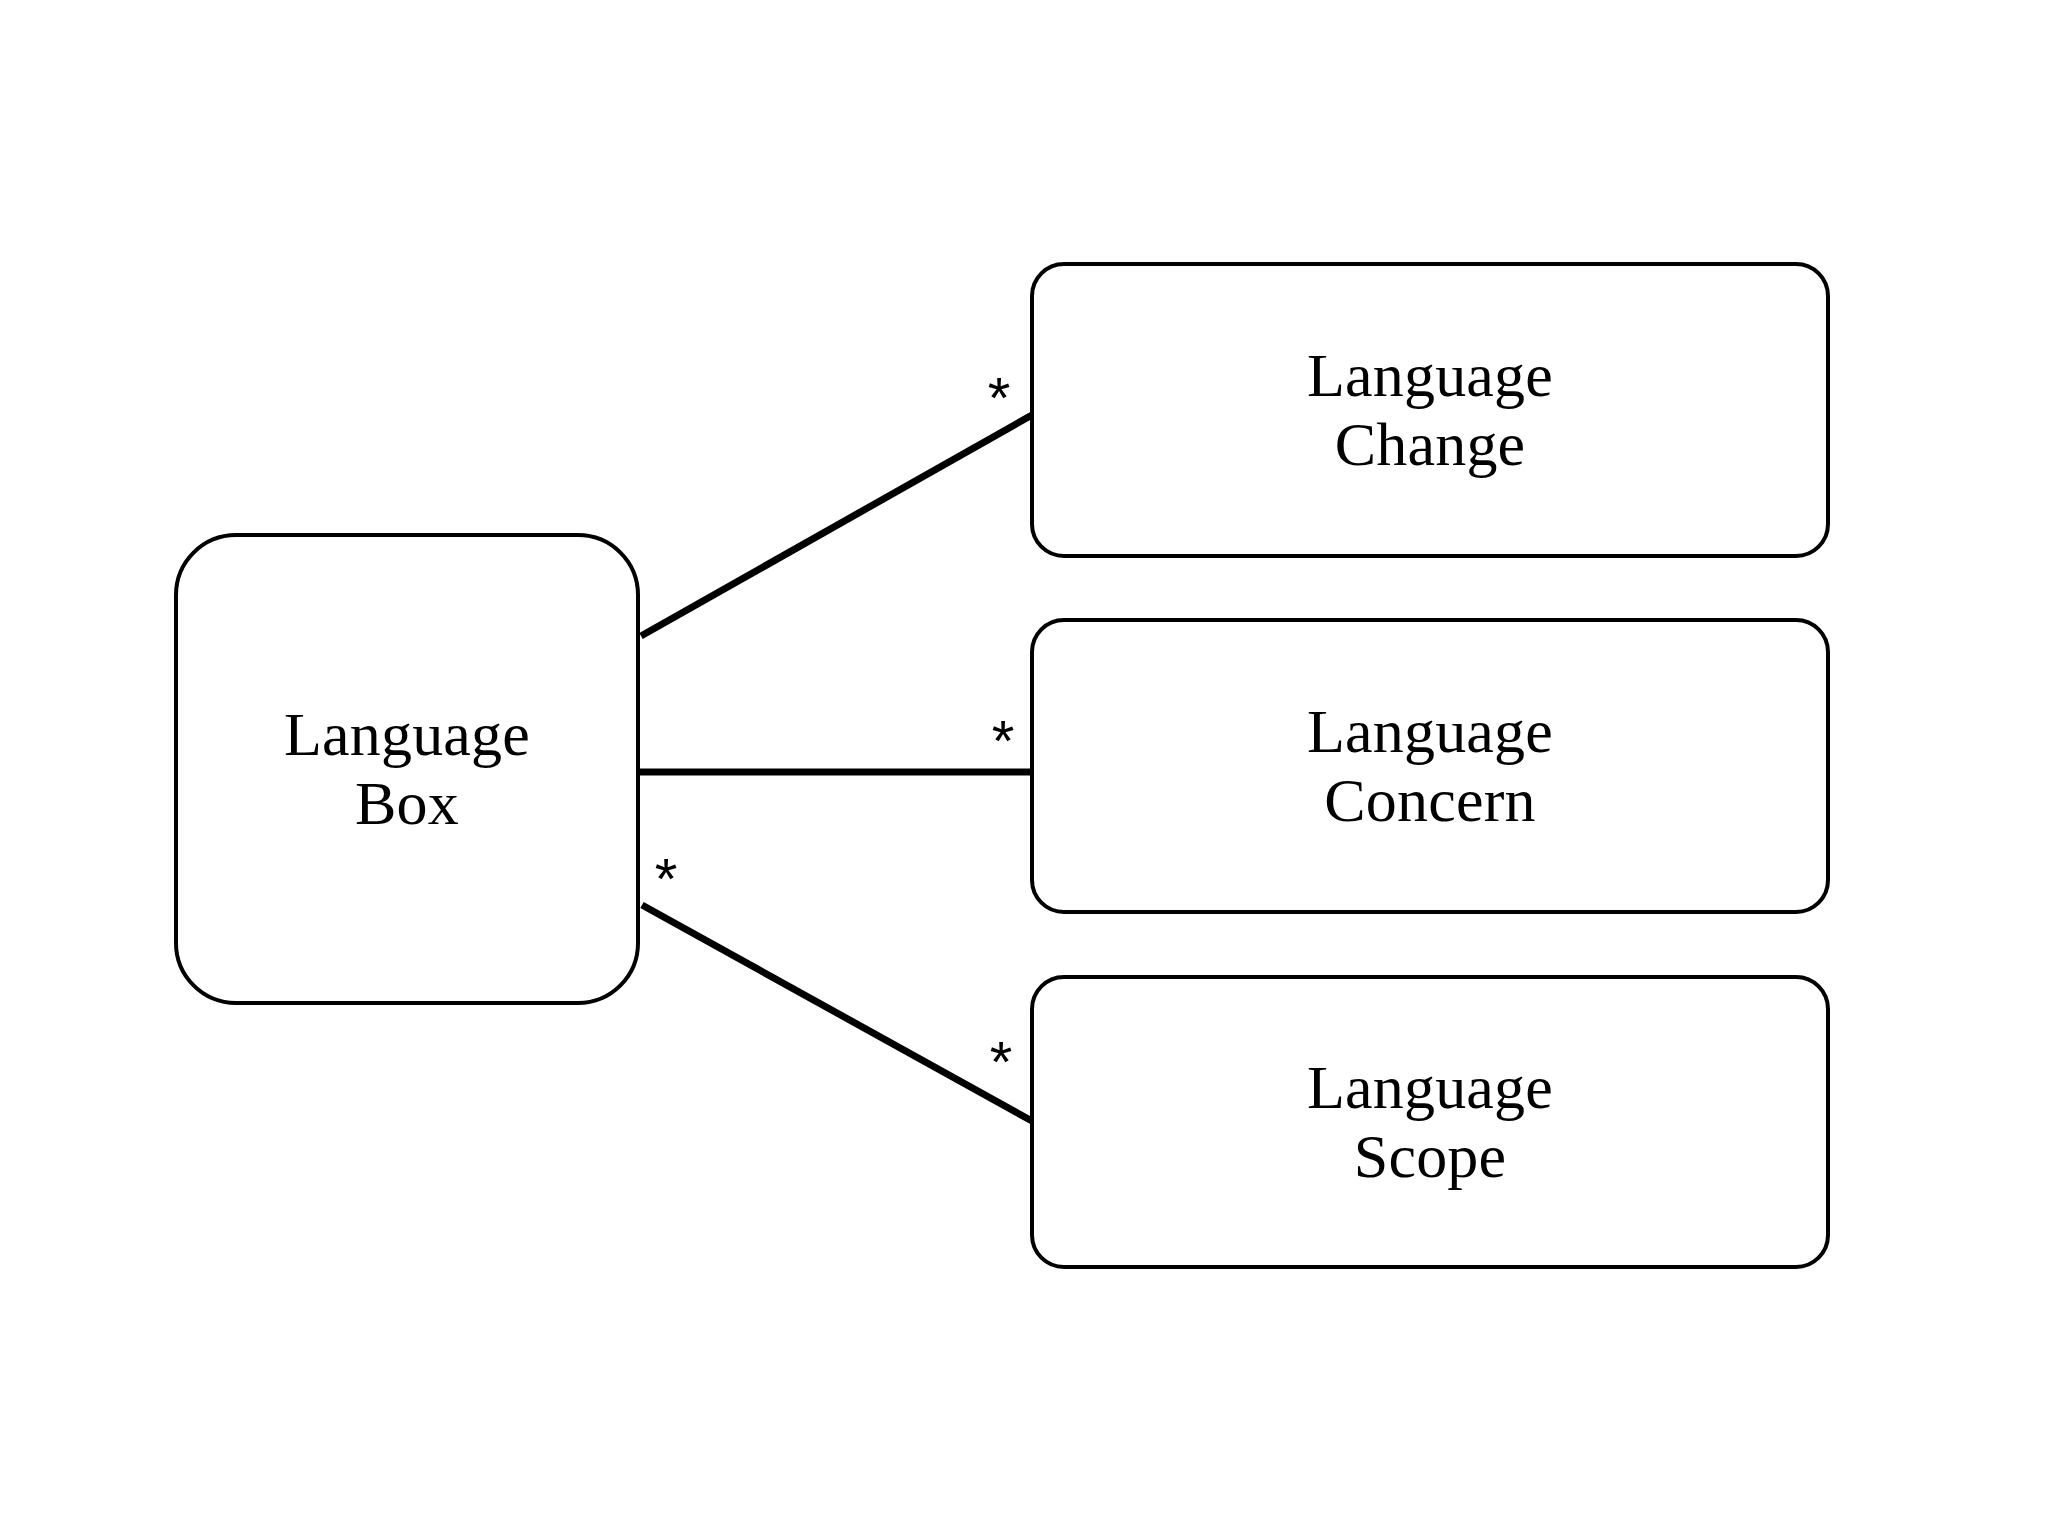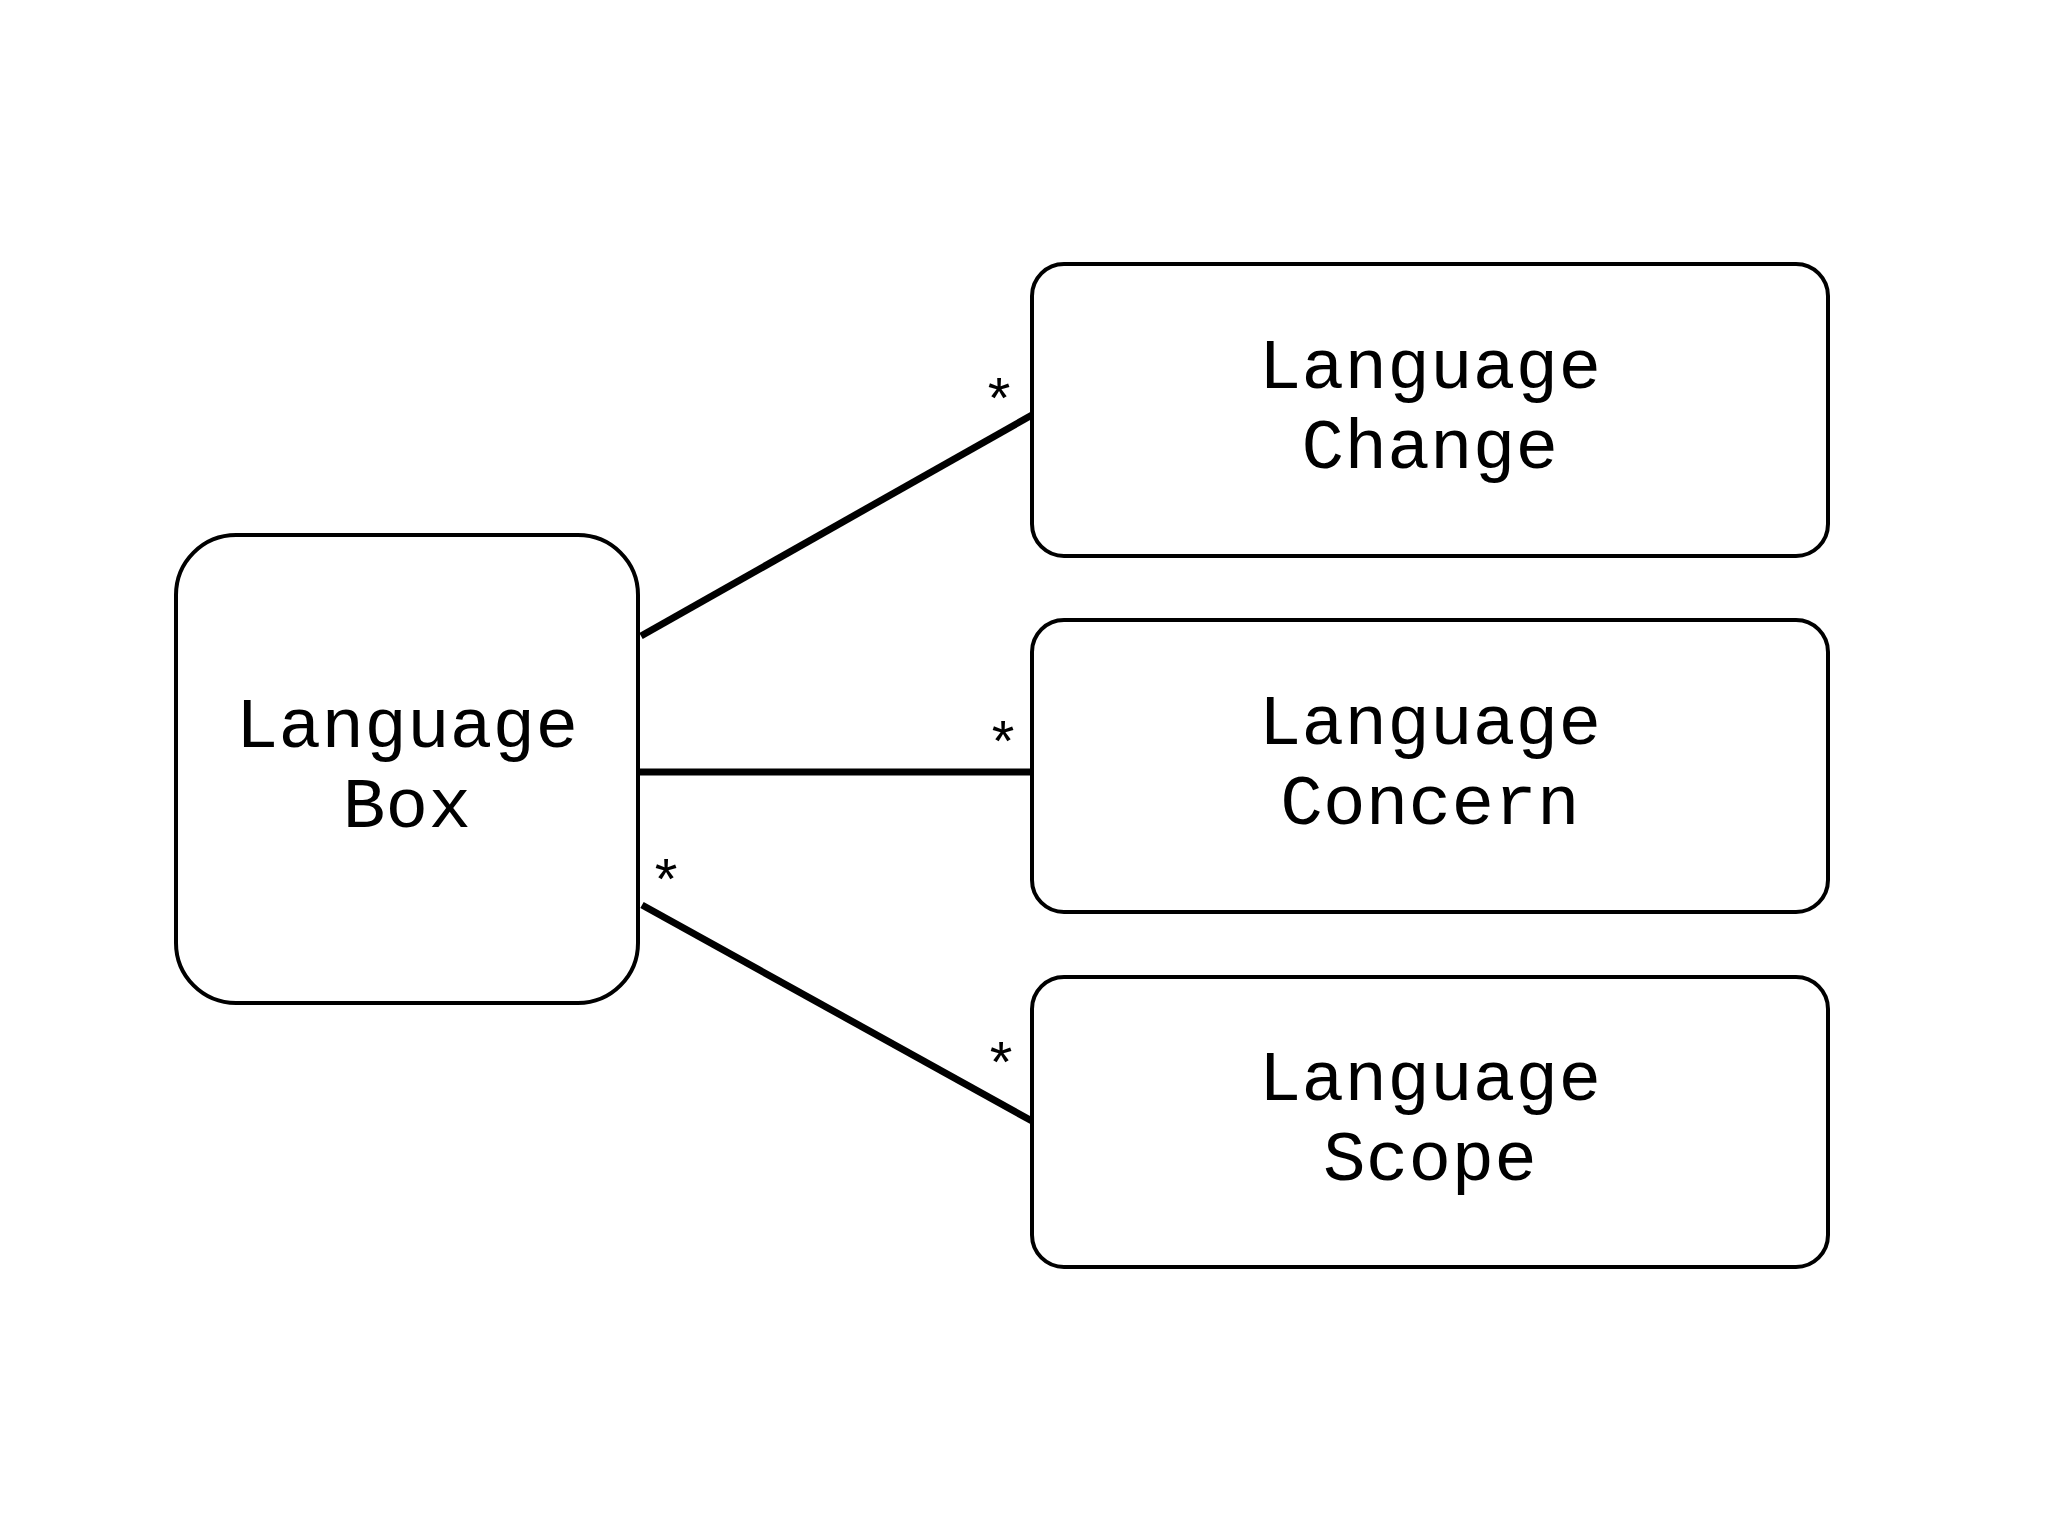--- a/index.html
+++ b/index.html
@@ -28,22 +28,22 @@
     position: absolute;
     box-sizing: border-box;
     background: #ffffff;
     border: 4px solid #000000;
     display: flex;
     align-items: center;
     justify-content: center;
     text-align: center;
   }
   .node-label {
-    font-family: Liberation Mono, monospace;
-    font-size: 71px;
+    font-family: Liberation Serif, serif;
+    font-size: 62px;
     line-height: 1.12;
     color: #000000;
     white-space: pre-line;
     letter-spacing: 0.2px;
   }
   #node-language-box {
     left: 174px;
     top: 533px;
     width: 466px;
     height: 472px;

